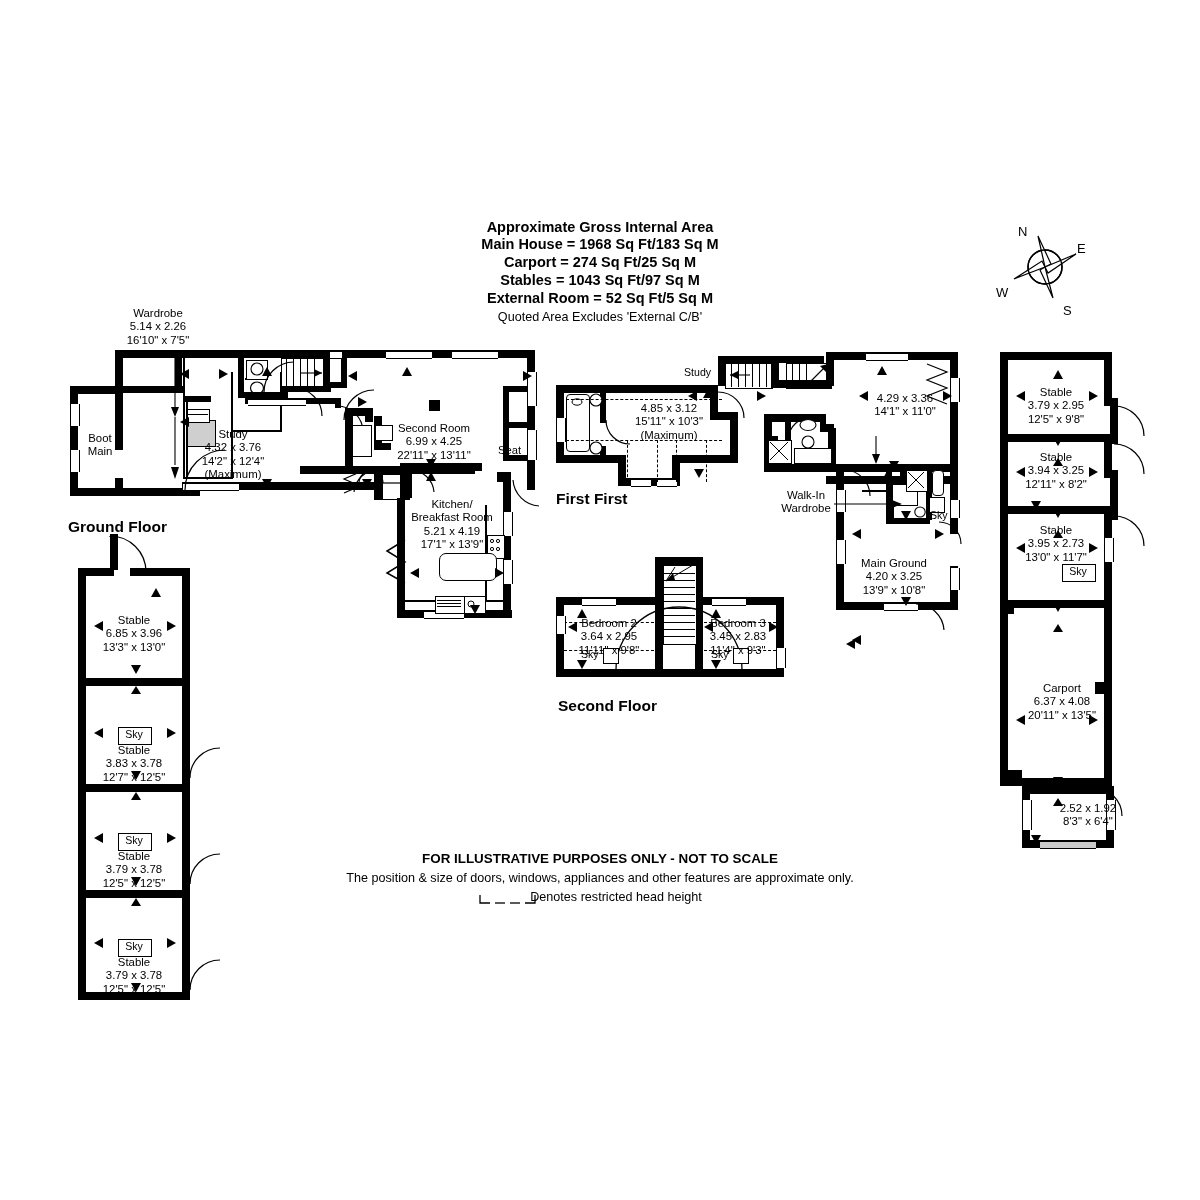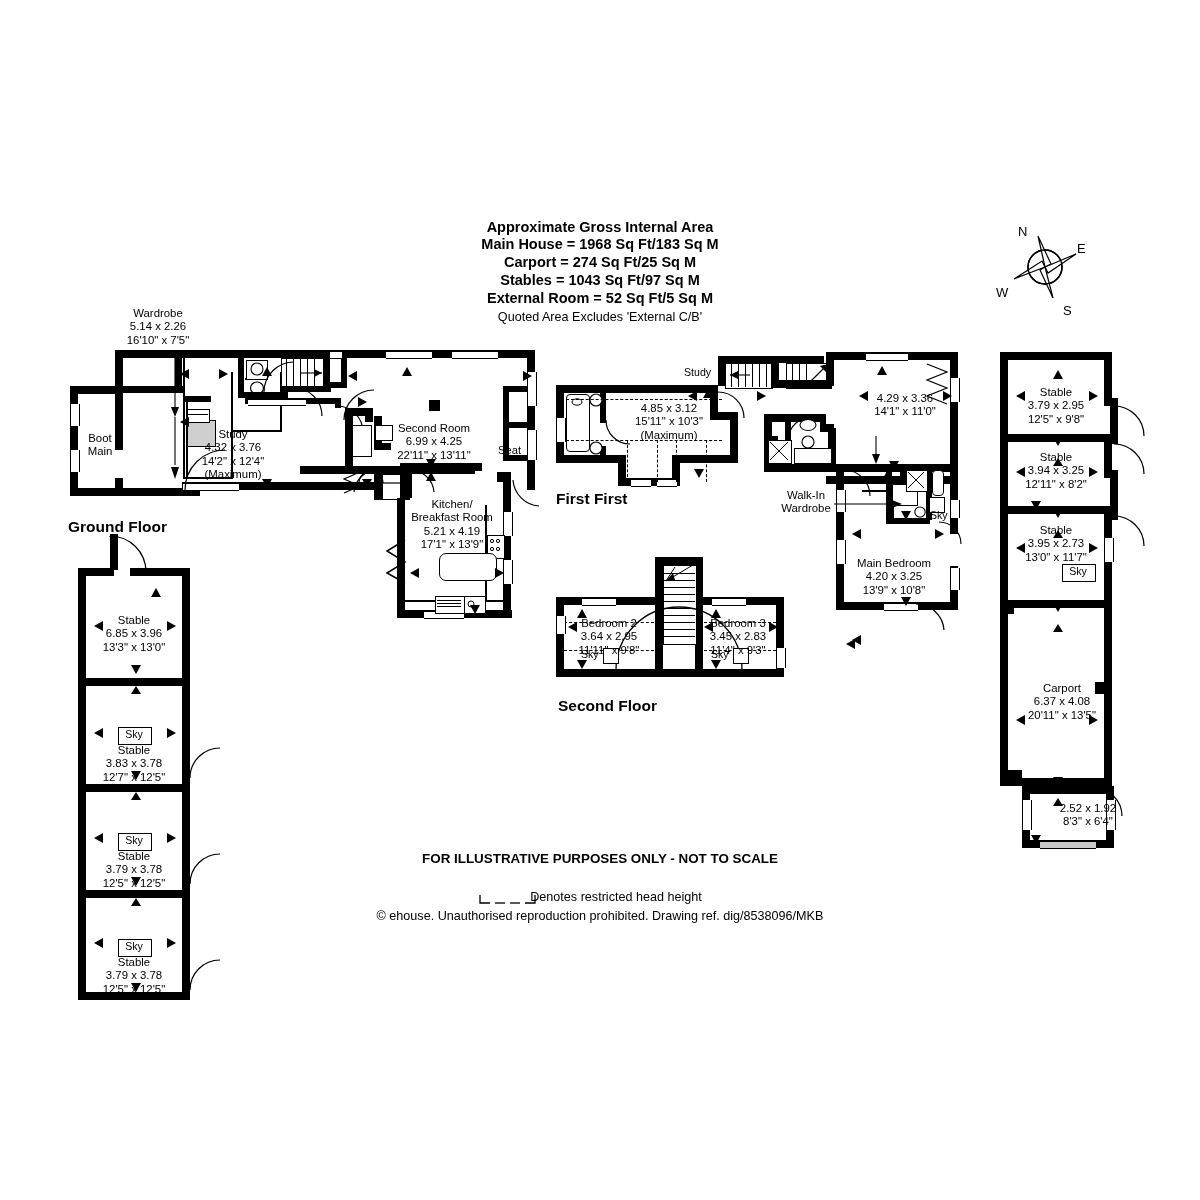--- a/index.html
+++ b/index.html
@@ -487,21 +487,21 @@
     <div class="txt ctr room" style="left:905px;top:392px;">
       <span class="l">4.29 x 3.36</span>
       <span class="l">14'1" x 11'0"</span>
     </div>
     <div class="txt ctr room" style="left:806px;top:489px;">
       <span class="l">Walk-In</span>
       <span class="l">Wardrobe</span>
     </div>
     <div class="txt small" style="left:930px;top:509px;">Sky</div>
     <div class="txt ctr room" style="left:894px;top:557px;">
-      <span class="l">Main Bedroom</span>
+      <span class="l">Main Ground</span>
       <span class="l">4.20 x 3.25</span>
       <span class="l">13'9" x 10'8"</span>
     </div>
   </div>
 
   <div>
     <div class="w" style="left:556px;top:597px;width:228px;height:8px;"></div>
     <div class="w" style="left:556px;top:597px;width:8px;height:80px;"></div>
     <div class="w" style="left:776px;top:597px;width:8px;height:80px;"></div>
     <div class="w" style="left:556px;top:669px;width:228px;height:8px;"></div>
@@ -737,22 +737,22 @@
       <span class="l">6.37 x 4.08</span>
       <span class="l">20'11" x 13'5"</span>
     </div>
     <div class="txt ctr room" style="left:1065px;top:802px;margin-left:23px;">
       <span class="l">2.52 x 1.92</span>
       <span class="l">8'3" x 6'4"</span>
     </div>
   </div>
 
   <div class="txt ctr f-bold" style="left:600px;top:851px;">FOR ILLUSTRATIVE PURPOSES ONLY - NOT TO SCALE</div>
+  <div class="txt ctr f-norm" style="left:600px;top:871px;">The position &amp; size of doors, windows, appliances and other features are approximate only.</div>
   <div class="txt ctr f-norm" style="left:616px;top:890px;">Denotes restricted head height</div>
   <svg style="left:478px;top:893px;" width="62" height="14">
     <path d="M2,2 L2,10 L12,10" fill="none" stroke="#000" stroke-width="1.3"></path>
     <line x1="17" y1="10" x2="27" y2="10" stroke="#000" stroke-width="1.3"></line>
     <line x1="32" y1="10" x2="42" y2="10" stroke="#000" stroke-width="1.3"></line>
     <path d="M47,10 L57,10 L57,2" fill="none" stroke="#000" stroke-width="1.3"></path>
   </svg>
-  <div class="txt ctr f-norm" style="left:600px;top:909px;">© ehouse. Unauthorised reproduction prohibited. Drawing ref. dig/8538096/MKB</div>
 
 </div>
 
 </body></html>

